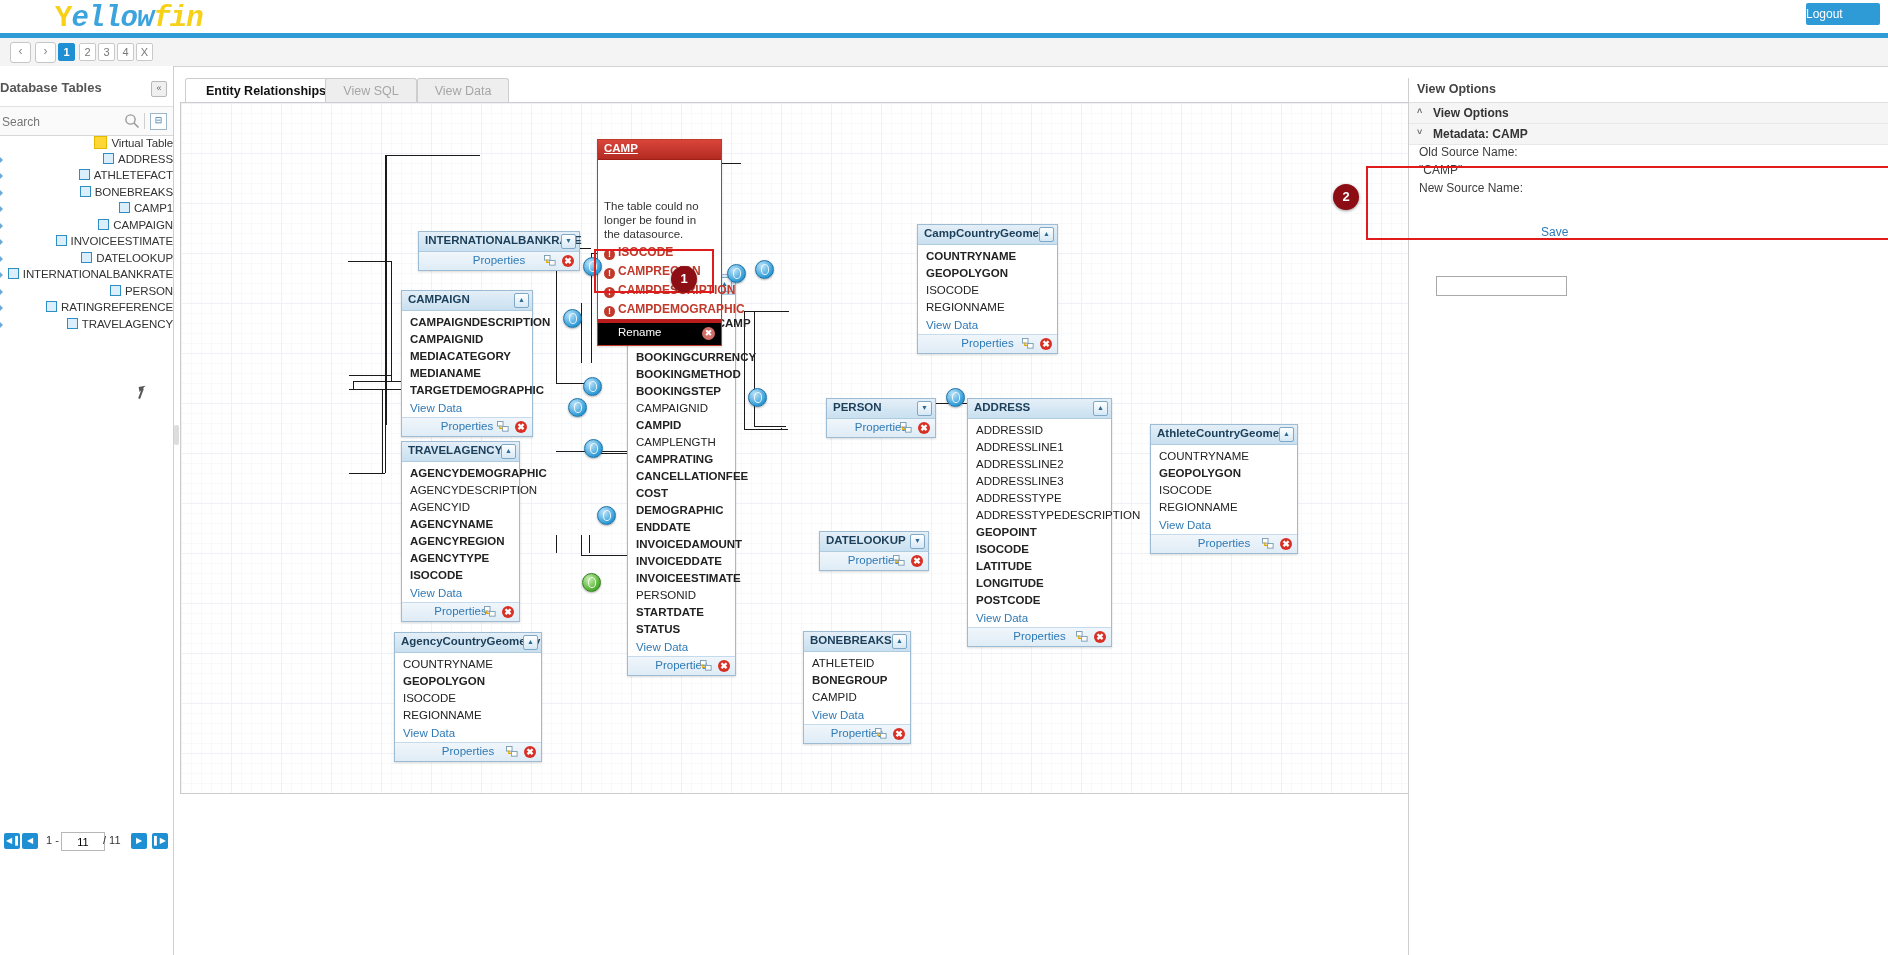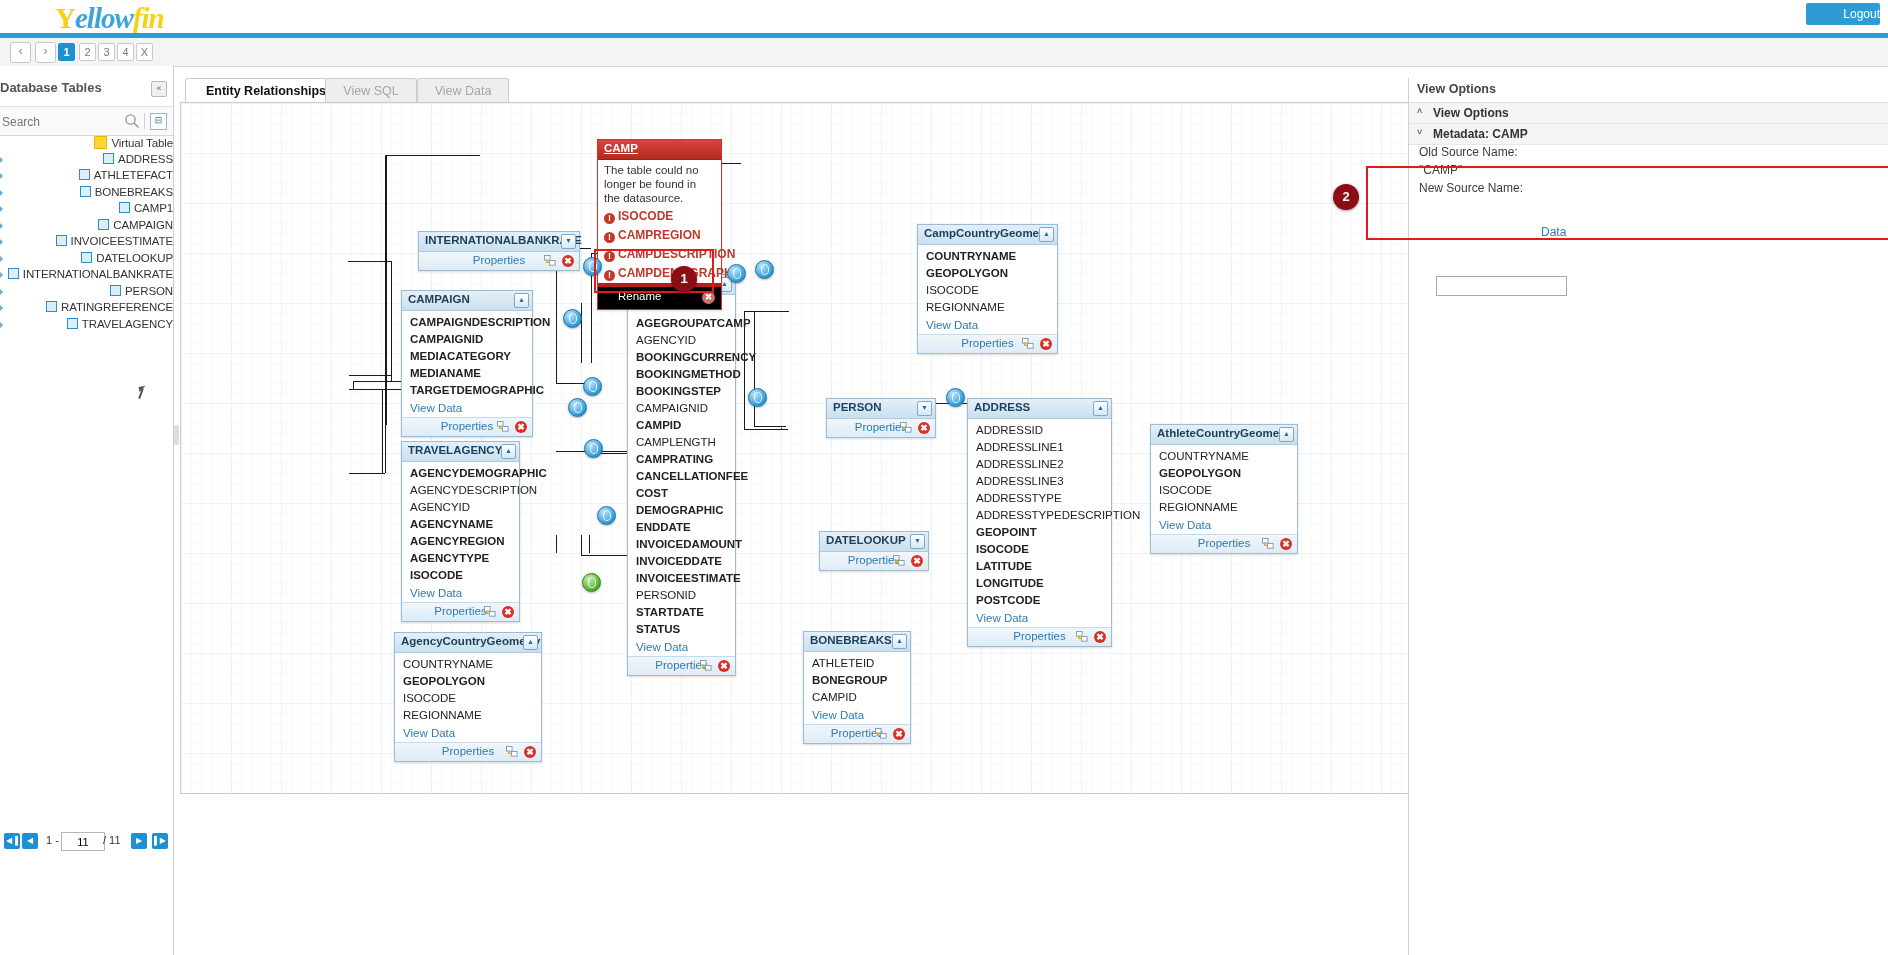--- a/index.html
+++ b/index.html
@@ -3,26 +3,26 @@
 <meta charset="utf-8">
 <style>
   html,body{margin:0;padding:0;}
   body{
     width:1888px;height:955px;overflow:hidden;position:relative;
     font-family:"Liberation Sans",sans-serif;font-size:12px;color:#333;
     background:#fff;
   }
   
   #header{position:absolute;left:0;top:0;width:1888px;height:33px;background:#fff;}
-  #logo{position:absolute;left:55px;top:2px;font-family:Liberation Serif, serif;
+  #logo{position:absolute;left:55px;top:2px;font-family:Liberation Mono, monospace;
         font-size:29px;font-weight:bold;letter-spacing:-1px;color:#3ba3dd;font-style:italic;}
   #logo .y{color:#f7d117;font-style:normal;}
   #logo .fin{color:#f7d117;}
   #logout{position:absolute;right:8px;top:3px;width:74px;height:22px;background:#2e9bd6;
-          color:#fff;font-size:12px;text-align:right;line-height:22px;border-radius:2px;cursor:pointer;}
+          color:#fff;font-size:12px;text-align:left;line-height:22px;border-radius:2px;cursor:pointer;}
   #bluebar{position:absolute;left:0;top:33px;width:1888px;height:5px;background:#2e9bd6;}
   
   #pager{position:absolute;left:0;top:38px;width:1888px;height:28px;background:#f4f4f4;
          border-bottom:1px solid #d4d4d4;}
   .pg-arrow{position:absolute;top:4px;width:19px;height:19px;border:1px solid #c6c6c6;
             background:#fff;border-radius:3px;text-align:center;line-height:17px;
             font-size:12px;color:#888;cursor:pointer;}
   .pg-num{position:absolute;top:5px;width:15px;height:16px;border:1px solid #c9c9c9;background:#fff;
           text-align:center;line-height:16px;font-size:11px;color:#777;cursor:pointer;border-radius:2px;}
   .pg-num.active{background:#1f8fd4;border-color:#1f8fd4;color:#fff;font-weight:bold;}
@@ -97,21 +97,21 @@
   .ico-link{position:absolute;right:22px;top:3px;width:13px;height:12px;cursor:pointer;}
   .ico-del{position:absolute;right:5px;top:3px;width:12px;height:12px;border-radius:50%;
            background:#d93025;color:#fff;font-size:9px;text-align:center;line-height:12px;cursor:pointer;
            font-weight:bold;}
   
   .ertable.collapsed .ert-foot{border-top:none;}
   
   .ertable.error{border:1px solid #c0392b;}
   .ertable.error .ert-head{background:linear-gradient(to bottom,#d9453b,#b32b22);
        border-bottom:1px solid #a02018;color:#fff;text-decoration:underline;}
-  .err-msg{font-size:11.5px;color:#333;padding:3px 6px 2px 6px;line-height:14px;}
+  .err-msg{font-size:11.5px;color:#333;padding:3px 6px 2px 6px;line-height:14px;margin-top:36px;}
   .err-col{font-size:12px;color:#c0392b;font-weight:bold;padding-left:6px;line-height:19px;white-space:nowrap;}
   .err-bullet{display:inline-block;width:11px;height:11px;border-radius:50%;background:#c0392b;color:#fff;
               font-size:9px;text-align:center;line-height:11px;margin-right:3px;vertical-align:-1px;font-weight:bold;}
   .ertable.error .ert-foot{background:#000000;border-top:4px solid #b91c1c;height:22px;}
   .rename-btn{position:absolute;left:20px;top:3px;font-size:11.5px;color:#fff;cursor:pointer;}
   .err-close{position:absolute;right:6px;top:4px;width:13px;height:13px;border-radius:50%;
              background:#cf6f68;color:#fff;font-size:9px;text-align:center;line-height:13px;cursor:pointer;}
   
   .joint{position:absolute;width:17px;height:17px;border-radius:50%;
          background:radial-gradient(circle at 35% 30%,#bfe4fa,#2e9bd6 70%,#1a72a8);
@@ -503,16 +503,16 @@
   </div>
   <div class="opt-sect" style="top:46px;">
     <span class="car">˅</span>
     <span class="lbl">Metadata: CAMP</span>
   </div>
   <div class="opt-lbl" style="top:67px;">Old Source Name:</div>
   <div class="opt-lbl" style="top:85px;">"CAMP"</div>
   <div class="opt-lbl" style="top:103px;">New Source Name:</div>
   <input id="opt-input" type="text" value="" style="">
 </div>
-<div id="opt-save">Data</div>
+<div id="opt-save">Save</div>
 
 <div class="redbox" style="left:1366px;top:166px;width:522px;height:70px;"></div>
 <div class="marker" style="left:1333px;top:184px;">2</div>
 
 </body></html>

